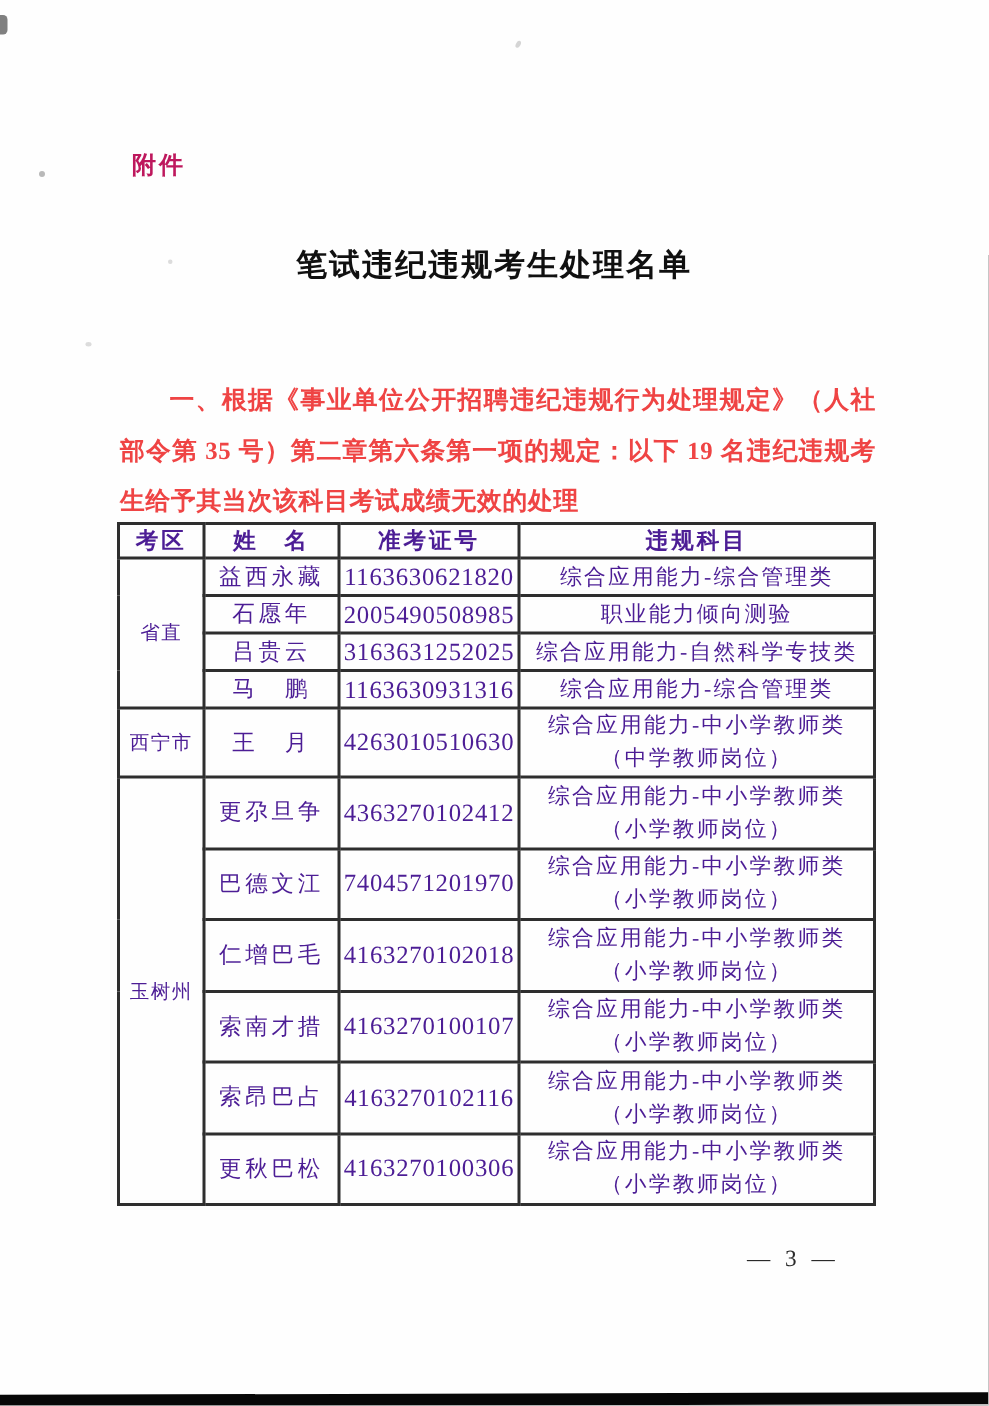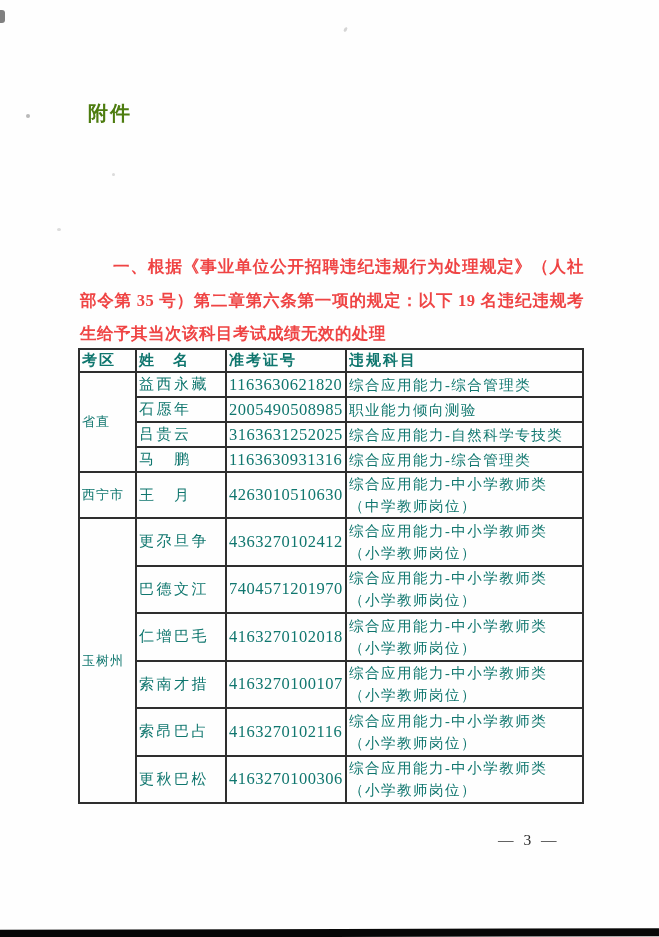--- a/index.html
+++ b/index.html
@@ -17,21 +17,21 @@
   .speck{position:absolute;background:#b9b9b9;border-radius:50%;}
   .sp1{left:26px;top:114px;width:4px;height:4px;}
   .sp2{left:344px;top:27px;width:3px;height:5px;opacity:.6;transform:rotate(30deg);}
   .sp3{left:112px;top:173px;width:3px;height:3px;opacity:.5;}
   .sp4{left:57px;top:228px;width:4px;height:3px;opacity:.5;}
   .bottom-bar{position:absolute;left:0;top:929px;width:659px;height:8px;background:#070707;transform:rotate(-0.15deg);}
 
   .attachment{
     position:absolute;left:88px;top:100px;
     font-family:"Liberation Sans","DejaVu Sans",sans-serif;
-    font-weight:700;font-size:20px;letter-spacing:2px;color:#4d7c0f;
+    font-weight:700;font-size:16px;letter-spacing:2px;color:#be185d;
   }
   .doc-title{
     position:absolute;left:0;top:159px;width:659px;
     text-align:center;font-weight:700;font-size:20.5px;
     line-height:36px;letter-spacing:1.5px;color:#101010;
   }
   .intro{
     position:absolute;left:80px;top:250px;width:504px;
     font-size:16.5px;line-height:33.5px;letter-spacing:.5px;
     text-align:justify;text-indent:2em;color:#ef4444;
@@ -40,22 +40,22 @@
   table.vtable{
     position:absolute;left:78px;top:348px;width:504px;
     border-collapse:collapse;table-layout:fixed;
   }
   .vtable col.c-region{width:57px;}
   .vtable col.c-name{width:90px;}
   .vtable col.c-ticket{width:120px;}
   .vtable col.c-subject{width:237px;}
   .vtable th,.vtable td{
     border:2px solid #2e2e2e;
-    text-align:left;vertical-align:middle;
-    padding:0 2px;color:#0f766e;margin-top:21px;
+    text-align:center;vertical-align:middle;
+    padding:0 2px;color:#4c1d95;margin-top:21px;
   }
   .vtable th{height:21px;font-size:15px;font-weight:700;letter-spacing:2px;}
   .vtable td{font-size:15px;}
   .vtable td.name{letter-spacing:2.5px;}
   .vtable td.ticket{font-size:16.5px;letter-spacing:.5px;font-family:"Liberation Serif","DejaVu Serif",serif;}
   .vtable td.subject{font-size:14.5px;letter-spacing:1.5px;line-height:22px;}
   .vtable td.region{font-size:13px;letter-spacing:1px;}
   .vtable tr.r-short td{height:23px;}
   .vtable tr.r-mid td{height:44px;}
   .vtable tr.r-tall td{height:45.5px;}
@@ -72,20 +72,21 @@
 
   <div class="edge-mark-topleft"></div>
   <div class="speck sp1"></div>
   <div class="speck sp2"></div>
   <div class="speck sp3"></div>
   <div class="speck sp4"></div>
 
   <div class="attachment">附件</div>
 
   <div class="doc-title">
+    <div>笔试违纪违规考生处理名单</div>
   </div>
 
   <p class="intro">一、根据《事业单位公开招聘违纪违规行为处理规定》（人社部令第 35 号）第二章第六条第一项的规定：以下 19 名违纪违规考生给予其当次该科目考试成绩无效的处理</p>
 
   <table class="vtable">
     <colgroup>
       <col class="c-region">
         <col class="c-name">
         <col class="c-ticket">
         <col class="c-subject">

